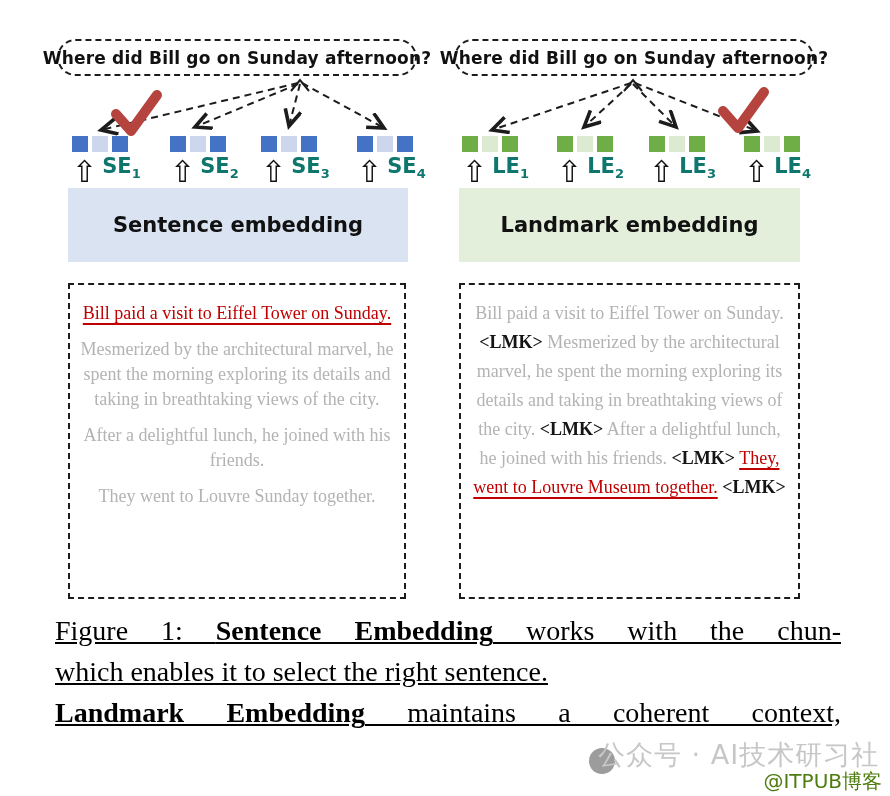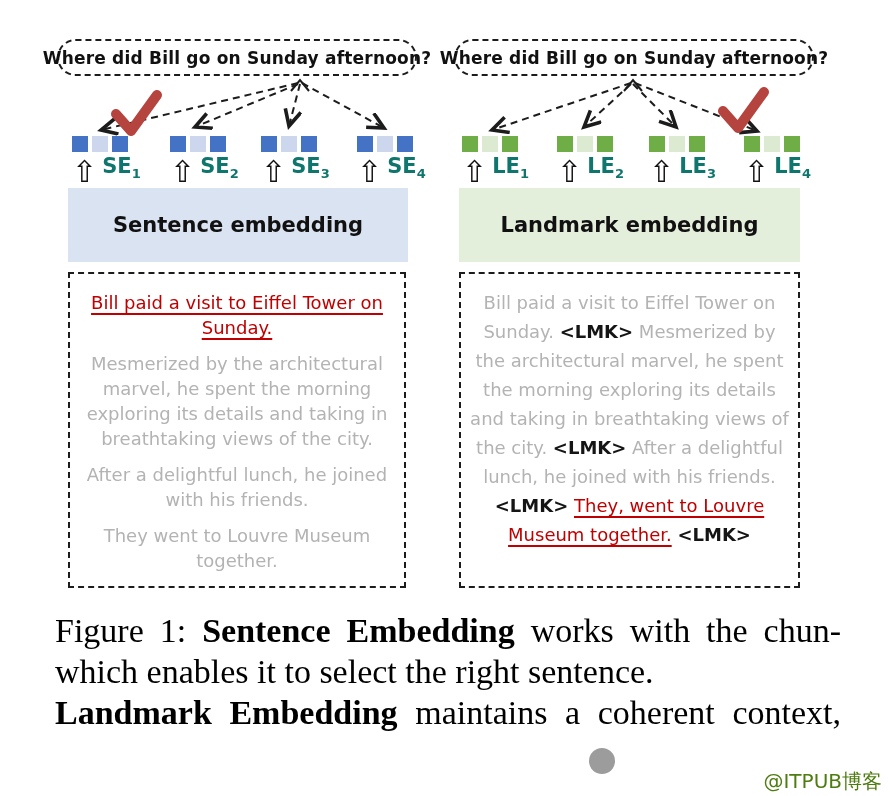--- a/index.html
+++ b/index.html
@@ -27,33 +27,33 @@
   .lname{font-size:21px;font-weight:700;color:#0f766e;line-height:26px;}
   .lname sub{font-size:13px;}
 
   
   .embed-box{position:absolute;top:188px;height:74px;display:flex;align-items:center;justify-content:center;
              font-size:21px;font-weight:700;color:#111;}
   #embed-left{left:68px;width:340px;background:#dae3f1;}
   #embed-right{left:459px;width:341px;background:#e4efdb;}
 
   
-  .dashed-box{position:absolute;top:272px;height:316px;border:2.5px dashed #1c1c1c;box-sizing:border-box;
-              text-align:center;font-size:18px;overflow:hidden;background:#fff;}
+  .dashed-box{position:absolute;top:283px;height:316px;border:2.5px dashed #1c1c1c;box-sizing:border-box;
+              text-align:center;font-size:18px;overflow:hidden;background:#fff;font-family:Liberation Serif, serif;}
   #passage-left{left:68px;width:338px;padding:16px 8px;}
   #passage-right{left:459px;width:341px;padding:14px 8px;line-height:29px;color:#b3b3b3;}
   .para{margin:0 0 11px;line-height:25px;}
   .para.gray{color:#b3b3b3;}
   .para.red,.seg-red{color:#c00000;text-decoration:underline;text-decoration-color:#c00000;
            text-decoration-thickness:2px;text-underline-offset:4px;}
   .seg-lmk{color:#151515;font-weight:700;text-align:center;}
 
   
   #caption{position:absolute;left:55px;top:610px;width:786px;z-index:2;
-           font-family:"Liberation Serif",serif;font-size:34px;line-height:41px;color:#000;}
+           font-family:"Liberation Serif",serif;font-size:28px;line-height:41px;color:#000;text-decoration:underline;}
   .capline.j{text-align:justify;text-align-last:justify;}
   .capline b{font-weight:700;}
 
   
   #wm-circle{position:absolute;left:589px;top:748px;width:26px;height:26px;border-radius:50%;
              background:#9c9c9c;z-index:1;}
   #wm-text{position:absolute;left:598px;top:737px;font-size:27px;color:#c7c7c7;letter-spacing:1px;z-index:1;}
   #wm-sub{position:absolute;right:8px;top:768px;font-size:20px;color:#4d7c0f;z-index:3;}
 </style>
 </head>
@@ -178,25 +178,26 @@
       </div>
     </div>
 
   <div class="embed-box" id="embed-left">Sentence embedding</div>
   <div class="embed-box" id="embed-right">Landmark embedding</div>
 
   <div class="dashed-box" id="passage-left">
       <div class="para red">Bill paid a visit to Eiffel Tower on Sunday.</div>
       <div class="para gray">Mesmerized by the architectural marvel, he spent the morning exploring its details and taking in breathtaking views of the city.</div>
       <div class="para gray">After a delightful lunch, he joined with his friends.</div>
-      <div class="para gray">They went to Louvre Museum together.</div>
+      <div class="para gray">They went to Louvre Sunday together.</div>
     </div>
   <div class="dashed-box" id="passage-right"><span class="seg-gray">Bill paid a visit to Eiffel Tower on Sunday. </span><span class="seg-lmk">&lt;LMK&gt;</span><span class="seg-gray">  Mesmerized by the architectural marvel, he spent the morning exploring its details and taking in breathtaking views of the city. </span><span class="seg-lmk">&lt;LMK&gt;</span><span class="seg-gray">  After a delightful lunch, he joined with his friends. </span><span class="seg-lmk">&lt;LMK&gt;</span><span class="seg-gray"> </span><span class="seg-red">They, went to Louvre Museum together.</span><span class="seg-gray"> </span><span class="seg-lmk">&lt;LMK&gt;</span></div>
 
   <div id="caption">
       <div class="capline j"><span>Figure 1: </span><b>Sentence Embedding</b><span> works with the chun-</span></div>
       <div class="capline"><span>which enables it to select the right sentence.</span></div>
       <div class="capline j"><b>Landmark Embedding</b><span> maintains a coherent context,</span></div>
     </div>
 
   <div id="wm-circle"></div>
+  <div id="wm-text">公众号 · AI技术研习社</div>
   <div id="wm-sub">@ITPUB博客</div>
 </div>
 
 </body></html>

